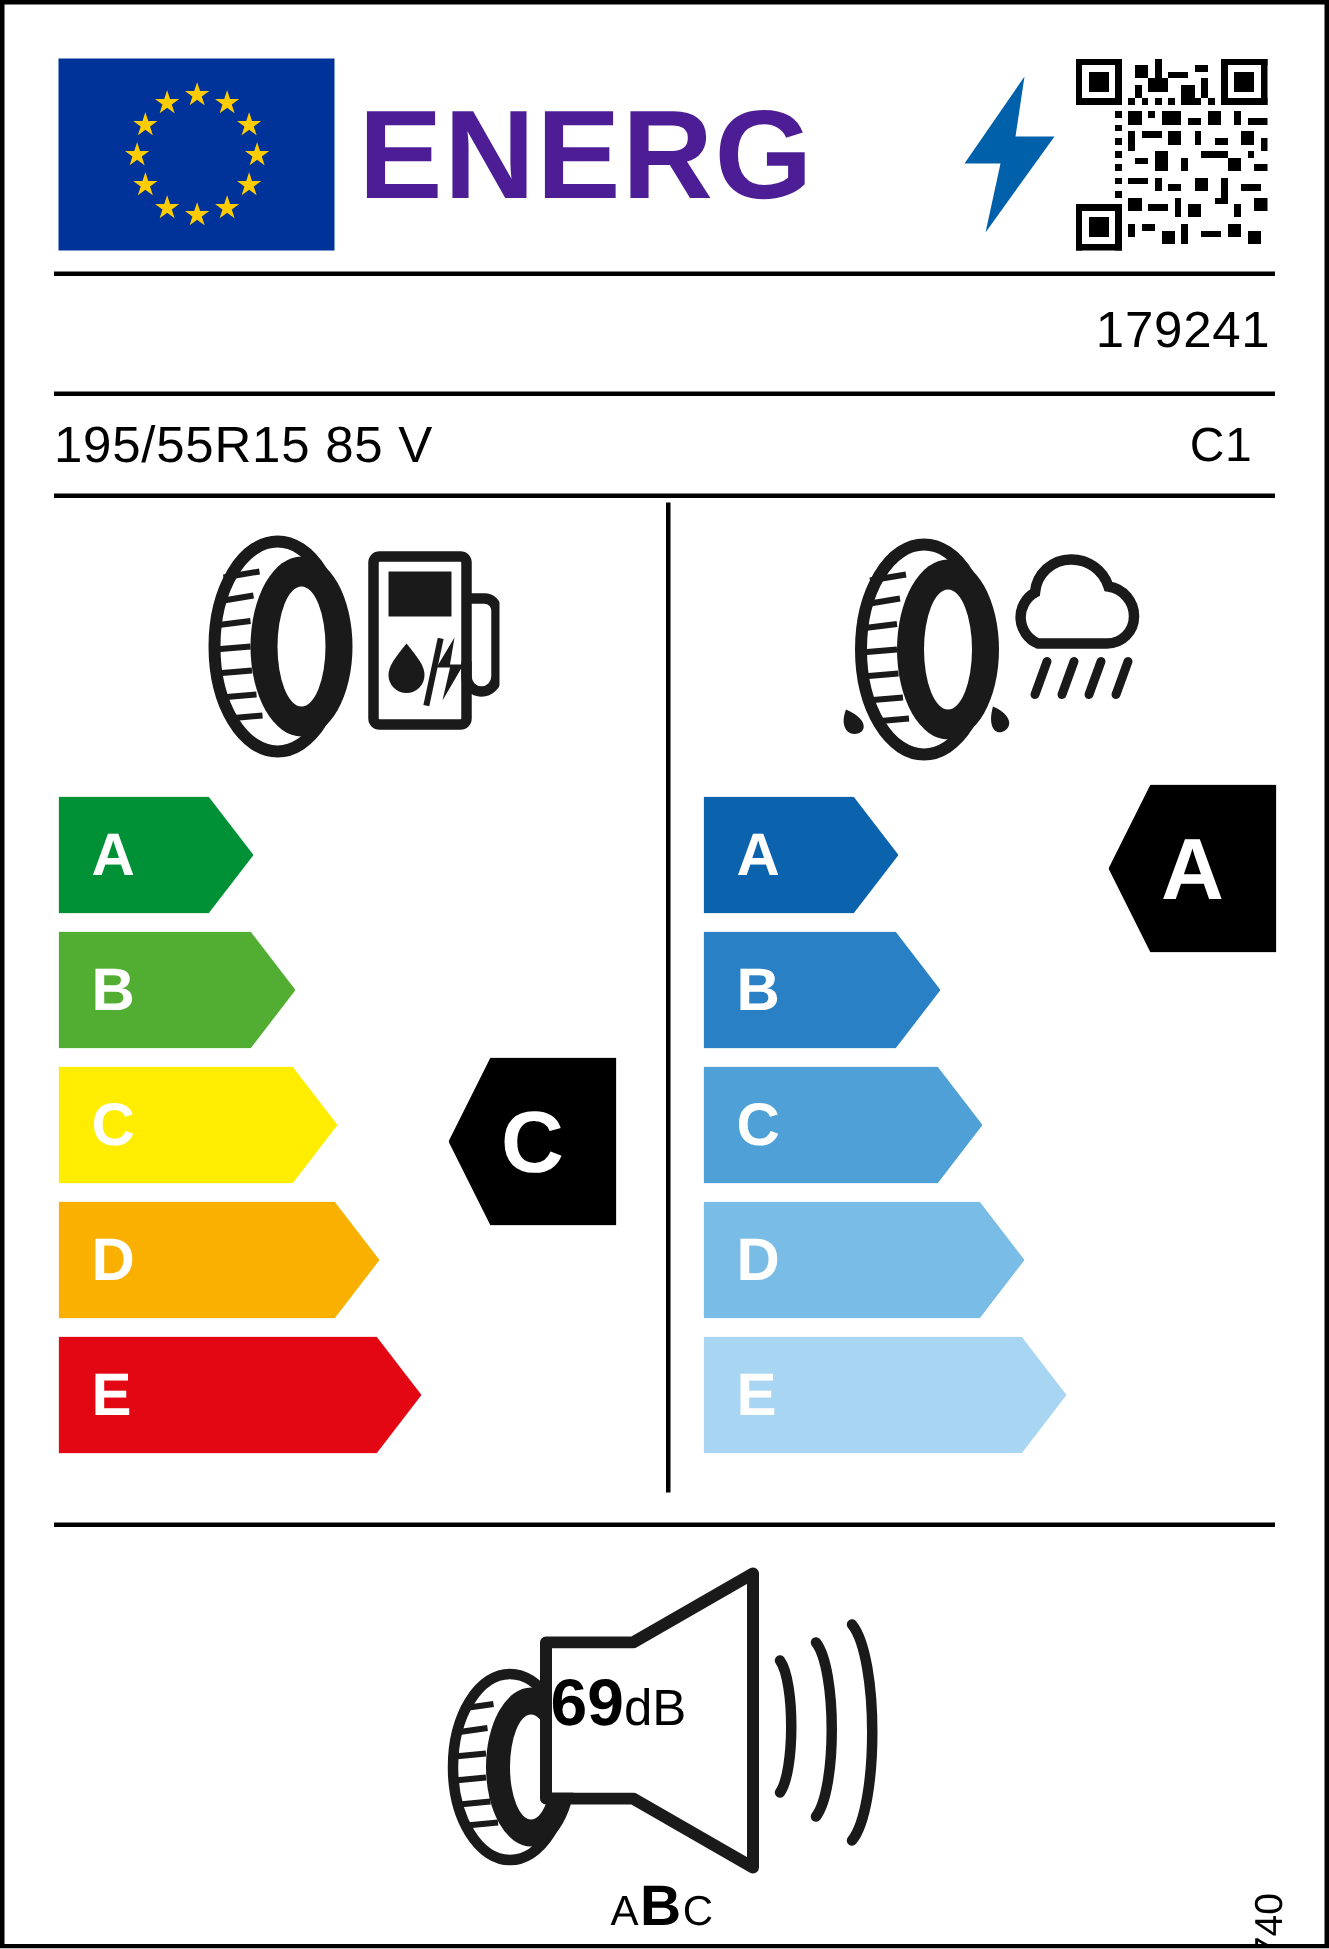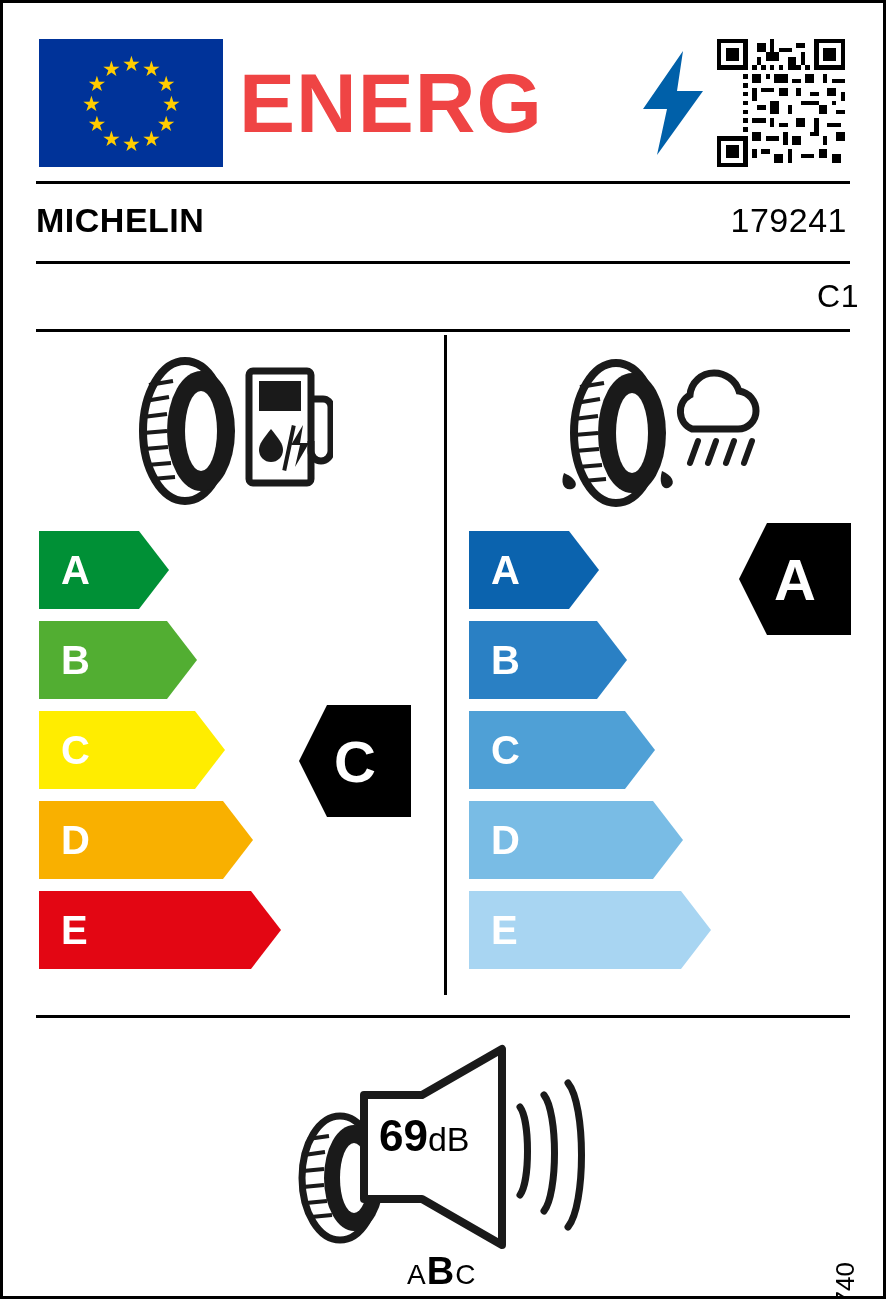--- a/index.html
+++ b/index.html
@@ -45,21 +45,21 @@
   }
   .energy-word {
     position: absolute;
     left: 236px;
     top: 44px;
     width: 460px;
     height: 112px;
     font-weight: bold;
     font-size: 84px;
     letter-spacing: 1px;
-    color: #ef4444;
+    color: #4c1d95;
     display: flex;
     align-items: center;
   }
   .energy-bolt {
     position: absolute;
     left: 640px;
     top: 48px;
     width: 60px;
     height: 104px;
   }
@@ -106,21 +106,21 @@
     letter-spacing: 0.5px;
   }
   .tyre-size {
     position: absolute;
     left: 33px; top: 275px;
     font-size: 34px;
     letter-spacing: 0.5px;
   }
   .tyre-class {
     position: absolute;
-    right: 24px; top: 275px;
+    right: 48px; top: 275px;
     font-size: 32px;
     letter-spacing: 0.5px;
   }
 
   
   .pict {
     position: absolute;
   }
   .pict-fuel   { left: 120px; top: 348px; width: 210px; height: 160px; }
   .pict-wet    { left: 555px; top: 348px; width: 225px; height: 160px; }
@@ -162,21 +162,21 @@
     align-items: center;
     justify-content: center;
     clip-path: polygon(28px 0, 100% 0, 100% 100%, 28px 100%, 0 50%);
   }
   .result.fuel { left: 296px; top: 702px; }
   .result.wet  { left: 736px; top: 520px; }
 
   
   .noise-db {
     position: absolute;
-    left: 376px;
+    left: 364px;
     top: 1108px;
     font-size: 44px;
     font-weight: bold;
     letter-spacing: 0px;
   }
   .noise-db .unit {
     font-size: 34px;
     font-weight: normal;
   }
   .noise-class {
@@ -316,24 +316,24 @@
         <rect x="26" y="26" width="2" height="2"></rect>
         <rect x="22" y="14" width="1" height="1"></rect>
           <rect x="26" y="14" width="1" height="1"></rect>
         <rect x="9" y="9" width="1" height="1"></rect>
           <rect x="17" y="6" width="1" height="1"></rect>
       </g>
     </svg>
   </div>
 
   <div class="rule r1"></div>
-  <div class="brand">MICHELIN</div>
   <div class="model">179241</div>
 
   <div class="rule r2"></div>
+  <div class="tyre-size">195/55R15 85 V</div>
   <div class="tyre-class">C1</div>
 
   <div class="rule r3"></div>
   <div class="vrule"></div>
 
   <svg class="pict pict-fuel" viewBox="0 0 210 160">
     <g>
       <ellipse cx="62" cy="80" rx="42" ry="70" fill="none" stroke="#1a1a1a" stroke-width="8"></ellipse>
       <ellipse cx="78" cy="80" rx="34" ry="60" fill="#1a1a1a"></ellipse>
       <ellipse cx="78" cy="80" rx="16" ry="40" fill="#ffffff"></ellipse>

